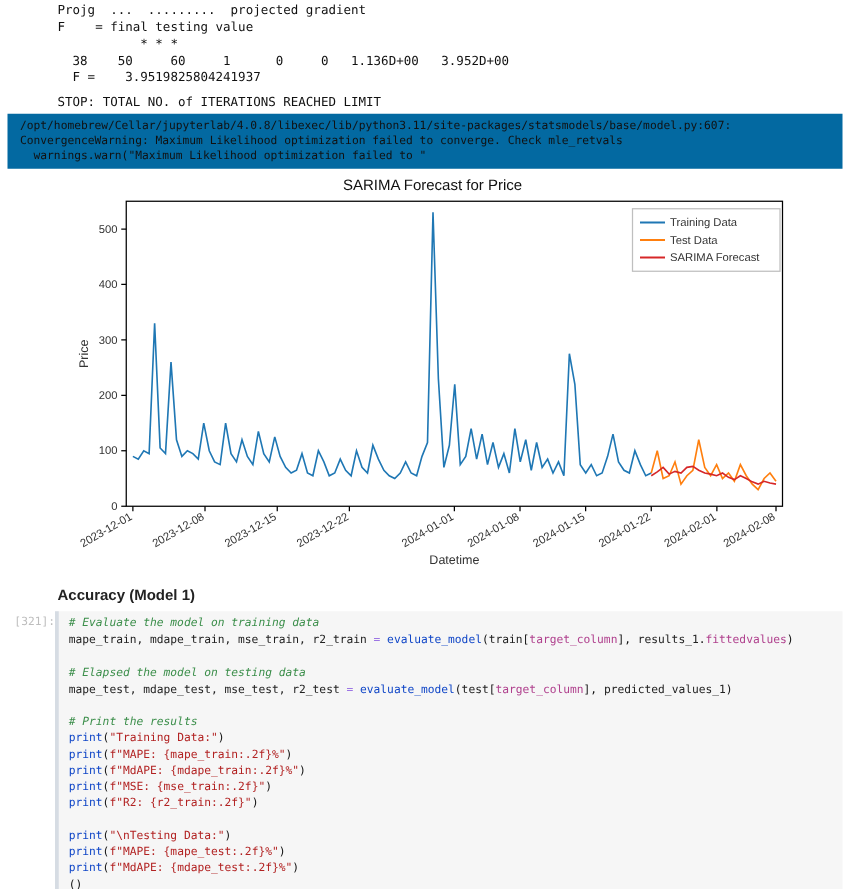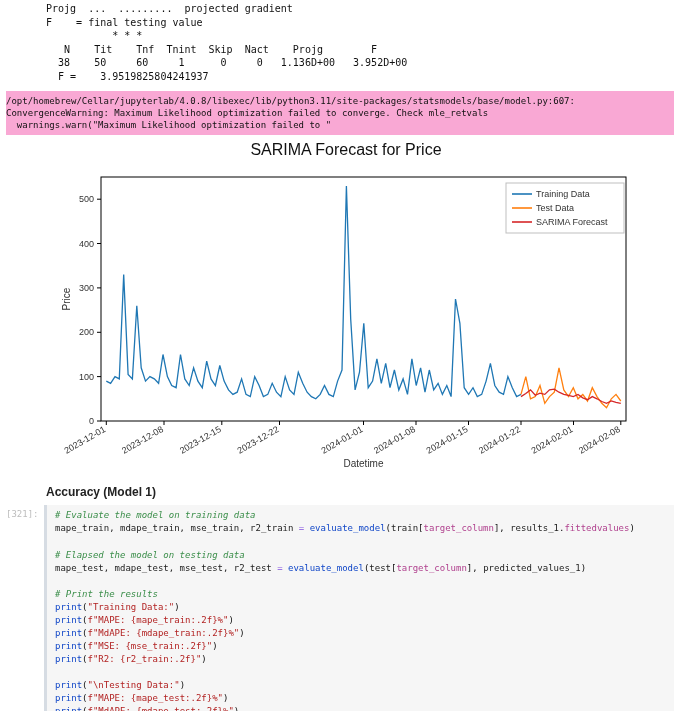--- a/index.html
+++ b/index.html
@@ -1,57 +1,57 @@
 <!DOCTYPE html>
 <html><head>
 <meta charset="utf-8">
 <style>
   html,body{margin:0;padding:0;background:#fff;font-family:"Helvetica Neue",Arial,sans-serif;color:#111;}
   .page{width:680px;min-height:711px;box-sizing:border-box;padding:0 6px 10px 6px;}
   pre,.mono{font-family:Menlo,Consolas,"DejaVu Sans Mono",monospace;font-size:10px;line-height:1.35;white-space:pre;margin:0;}
-  .warn{background:#f9a8d4;padding:4px 0;margin:2px 0;font-family:Menlo,Consolas,monospace;font-size:9px;line-height:1.35;
+  .warn{background:#0369a1;padding:4px 10px;margin:2px 0;font-family:Menlo,Consolas,monospace;font-size:9px;line-height:1.35;
         white-space:pre-wrap;}
   .sect-title{font-size:12px;font-weight:700;margin:14px 0 6px 40px;color:#222;}
   .cell{display:flex;align-items:flex-start;margin-top:4px;}
-  .prompt{width:38px;flex:0 0 38px;font-family:Menlo,Consolas,monospace;font-size:9px;color:#bdbdbd;padding-top:4px;}
+  .prompt{width:38px;flex:0 0 38px;text-align:right;font-family:Menlo,Consolas,monospace;font-size:9px;color:#bdbdbd;padding-top:4px;}
   .code{flex:1;background:#f6f6f6;border-left:3px solid #d6dce3;padding:4px 8px;font-family:Menlo,Consolas,monospace;
         font-size:9px;line-height:1.45;white-space:pre;}
   .c-cmt{color:#3b8e4a;font-style:italic;}
   .c-fn{color:#1046c7;text-align:center;}
   .c-str{color:#b22222;}
   .c-attr{color:#b0418e;}
   .c-op{color:#8250df;}
   .c-sq{color:#b0418e;}
   .c-var{color:#222;}
 
   
   .chart-wrap{margin:6px 0 4px 50px;width:580px;}
-  .chart-title{font-size:16px;text-align:center;margin-bottom:12px;}
+  .chart-title{font-size:12px;text-align:center;margin-bottom:0;}
   svg.chart{display:block;}
   .axis-line{stroke:#000;stroke-width:1;fill:none;}
   .tick-text{font-size:9px;fill:#333;}
   .legend-box{fill:#fff;stroke:#bfbfbf;}
   .legend-text{font-size:9px;fill:#333;}
   .axis-label{font-size:10px;fill:#333;}
 
   .out-block{margin-left:40px;margin-top:2px;}
 </style>
 </head>
 <body>
 
 <div class="page">
 
   <div class="out-block">
     <pre class="mono">Projg  ...  .........  projected gradient</pre>
     <pre class="mono">F    = final testing value</pre>
     <pre class="mono">           * * *</pre>
-    <pre class="mono">   N    Tit    Tnf  Tnint  Skip  Nact    Projg        F</pre>
     <pre class="mono">  38    50     60     1      0     0   1.136D+00   3.952D+00</pre>
     <pre class="mono">  F =    3.9519825804241937</pre>
     <div style="height:6px"></div>
+    <pre class="mono">STOP: TOTAL NO. of ITERATIONS REACHED LIMIT</pre>
   </div>
 
   <div class="warn">/opt/homebrew/Cellar/jupyterlab/4.0.8/libexec/lib/python3.11/site-packages/statsmodels/base/model.py:607: ConvergenceWarning: Maximum Likelihood optimization failed to converge. Check mle_retvals
   warnings.warn("Maximum Likelihood optimization failed to "</div>
 
 
   <div class="chart-wrap">
     <div class="chart-title">SARIMA Forecast for Price</div>
     <svg class="chart" id="chart-svg" width="580" height="300">
         <rect x="45" y="6" width="525" height="244" class="axis-line"></rect>

